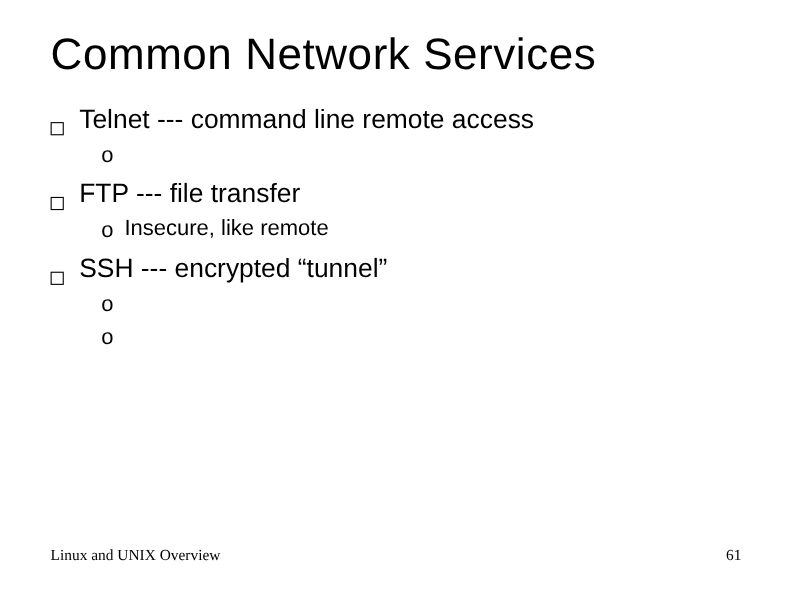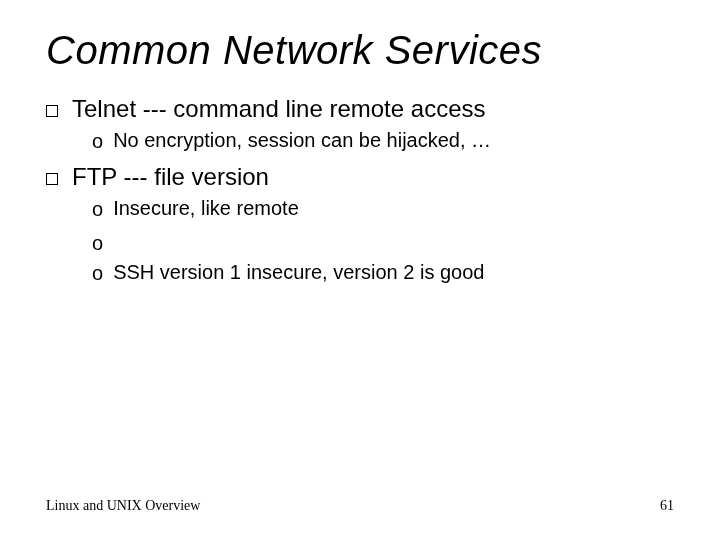--- a/index.html
+++ b/index.html
@@ -1,20 +1,20 @@
 <!DOCTYPE html>
 <html><head>
   <meta charset="utf-8">
   <style>
     * { margin: 0; padding: 0; box-sizing: border-box; }
     html, body { width: 720px; height: 540px; background: #fff; font-family: "Comic Sans MS", "Comic Sans", cursive, sans-serif; color: #000; }
     .slide { width: 720px; height: 540px; position: relative; padding: 28px 46px 0 46px; }
-    .title { font-size: 40px; font-weight: normal; margin-bottom: 22px; letter-spacing: 0.5px; font-style: italic; }
+    .title { font-size: 40px; font-weight: normal; margin-bottom: 22px; letter-spacing: 0.5px; }
     .top-list { list-style: none; }
-    .top-item { font-size: 24px; margin-bottom: 4px; display: flex; align-items: flex-start; }
+    .top-item { font-size: 24px; margin-bottom: 4px; display: flex; align-items: flex-end; }
     .top-bullet { width: 12px; height: 12px; border: 1.5px solid #000; margin-top: 10px; margin-right: 14px; flex-shrink: 0; }
     .sub-list { list-style: none; margin-left: 46px; margin-bottom: 10px; }
     .sub-item { font-size: 20px; margin: 6px 0; display: flex; align-items: flex-start; }
     .sub-bullet { font-family: Arial, sans-serif; margin-right: 10px; margin-top: 1px; }
     .footer { position: absolute; bottom: 26px; left: 46px; right: 46px; display: flex; justify-content: space-between; font-size: 14px; font-family: "Comic Sans MS", cursive; text-align: center; }
   </style>
 </head>
 <body>
 
 <div class="slide">
@@ -22,42 +22,44 @@
 
   <ul class="top-list">
 
     <li class="top-item">
       <span class="top-bullet"></span>
       <span>Telnet --- command line remote access</span>
     </li>
     <ul class="sub-list">
       <li class="sub-item">
         <span class="sub-bullet">o</span>
-        <span>No encryption, session can be hijacked, …</span>
       </li>
     </ul>
 
     <li class="top-item">
       <span class="top-bullet"></span>
-      <span>FTP --- file version</span>
+      <span>FTP --- file transfer</span>
     </li>
     <ul class="sub-list">
       <li class="sub-item">
         <span class="sub-bullet">o</span>
         <span>Insecure, like remote</span>
       </li>
     </ul>
 
+    <li class="top-item">
+      <span class="top-bullet"></span>
+      <span>SSH --- encrypted “tunnel”</span>
+    </li>
     <ul class="sub-list">
       <li class="sub-item">
         <span class="sub-bullet">o</span>
       </li>
       <li class="sub-item">
         <span class="sub-bullet">o</span>
-        <span>SSH version 1 insecure, version 2 is good</span>
       </li>
     </ul>
 
   </ul>
 
   <div class="footer">
     <span>Linux and UNIX Overview</span>
     <span>61</span>
   </div>
 </div>

